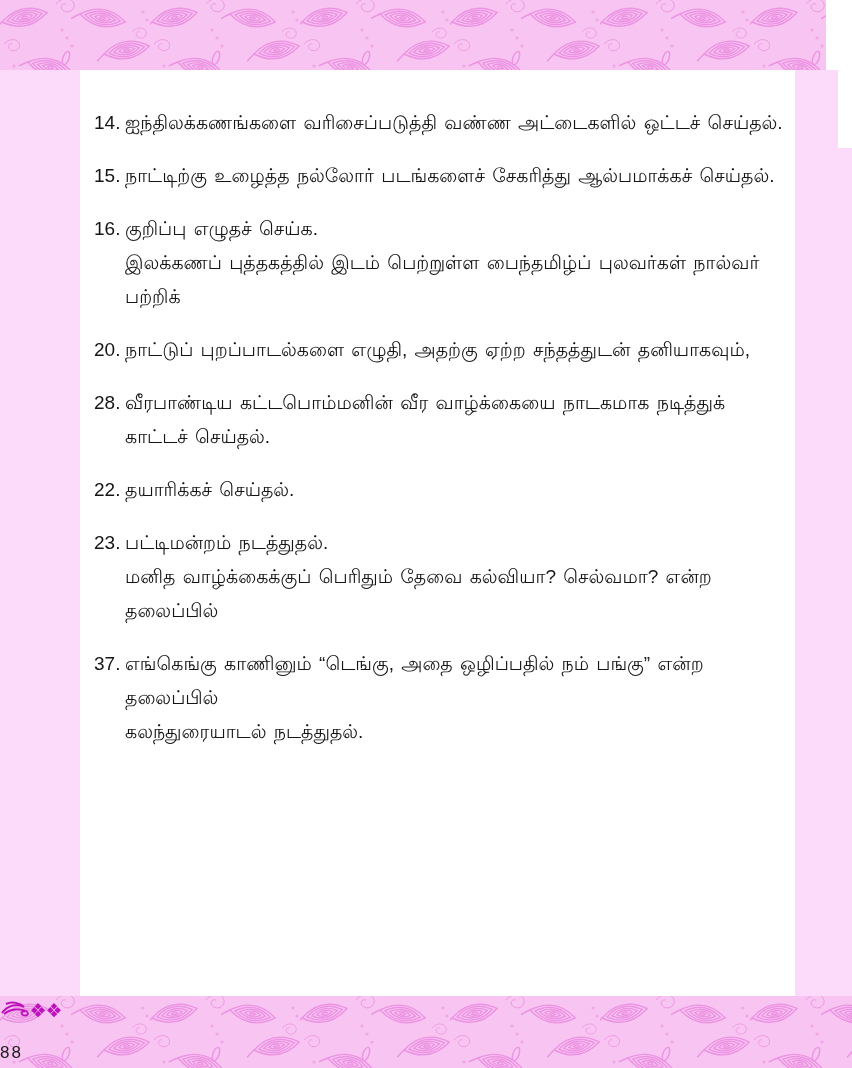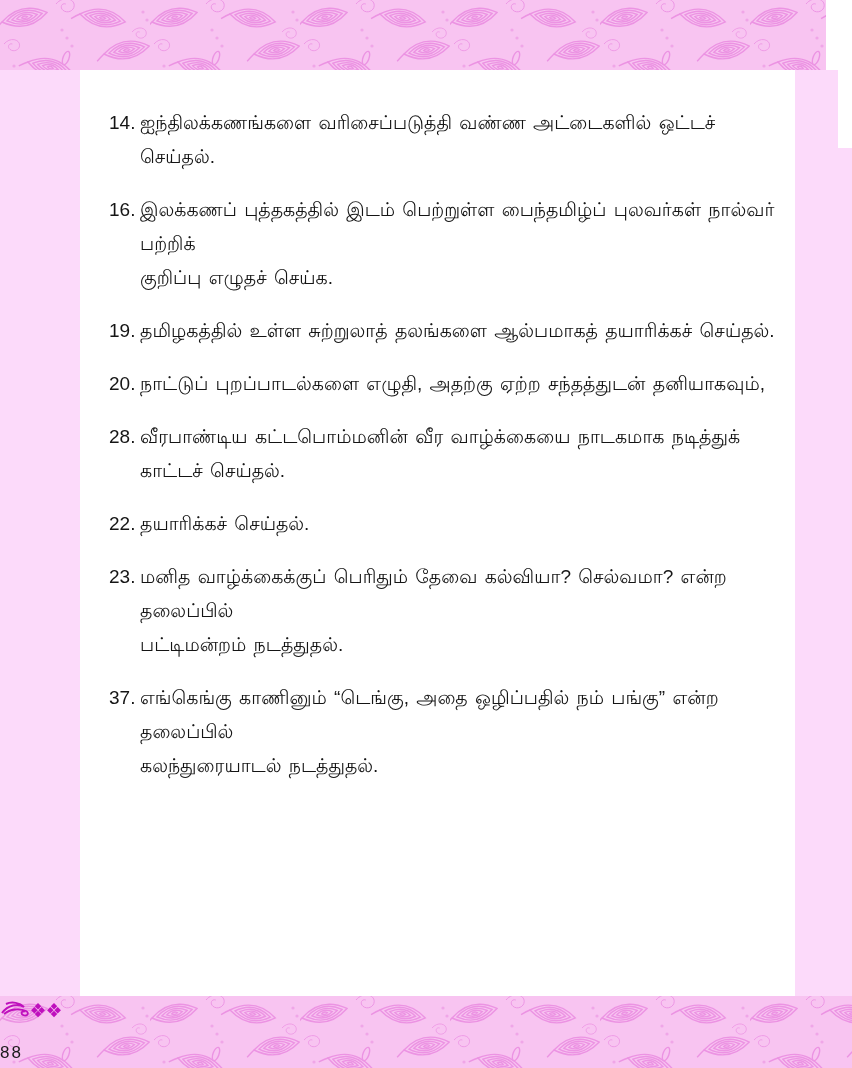--- a/index.html
+++ b/index.html
@@ -13,21 +13,21 @@
   .band { position: absolute; display: block; }
   .band-top { top: 0; left: 0; }
   .band-bottom { bottom: 0; left: 0; }
   .corner-white-top { position: absolute; top: 0; right: 0; width: 26px; height: 70px; background: #ffffff; }
   .edge-white-right { position: absolute; top: 70px; right: 0; width: 14px; height: 78px; background: #ffffff; }
   .content {
     position: absolute; left: 80px; top: 70px;
     width: 715px; height: 926px;
     background: #ffffff;
     box-sizing: border-box;
-    padding: 36px 12px 0 29px;
+    padding: 36px 12px 0 14px;
   }
   .list { width: 100%; }
   .item {
     display: flex;
     align-items: flex-start;
     margin-bottom: 19px;
     font-size: 19px;
     line-height: 34px;
     color: #151515;
     word-spacing: 2px;
@@ -112,30 +112,30 @@
 
 <div class="content">
   <div class="list" id="activity-list">
       <div class="item">
         <span class="num">14.</span>
         <div class="txt">
           <div class="line">ஐந்திலக்கணங்களை வரிசைப்படுத்தி வண்ண அட்டைகளில் ஒட்டச் செய்தல்.</div>
         </div>
       </div>
       <div class="item">
-        <span class="num">16.</span>
+        <span class="num">15.</span>
         <div class="txt">
-          <div class="line">இலக்கணப் புத்தகத்தில் இடம் பெற்றுள்ள பைந்தமிழ்ப் புலவர்கள் நால்வர் பற்றிக்</div>
-          <div class="line">குறிப்பு எழுதச் செய்க.</div>
+          <div class="line">நாட்டிற்கு உழைத்த நல்லோர் படங்களைச் சேகரித்து ஆல்பமாக்கச் செய்தல்.</div>
         </div>
       </div>
       <div class="item">
-        <span class="num">19.</span>
+        <span class="num">16.</span>
         <div class="txt">
-          <div class="line">தமிழகத்தில் உள்ள சுற்றுலாத் தலங்களை ஆல்பமாகத் தயாரிக்கச் செய்தல்.</div>
+          <div class="line">குறிப்பு எழுதச் செய்க.</div>
+          <div class="line">இலக்கணப் புத்தகத்தில் இடம் பெற்றுள்ள பைந்தமிழ்ப் புலவர்கள் நால்வர் பற்றிக்</div>
         </div>
       </div>
       <div class="item">
         <span class="num">20.</span>
         <div class="txt">
           <div class="line">நாட்டுப் புறப்பாடல்களை எழுதி, அதற்கு ஏற்ற சந்தத்துடன் தனியாகவும்,</div>
         </div>
       </div>
       <div class="item">
         <span class="num">28.</span>
@@ -145,22 +145,22 @@
       </div>
       <div class="item">
         <span class="num">22.</span>
         <div class="txt">
           <div class="line">தயாரிக்கச் செய்தல்.</div>
         </div>
       </div>
       <div class="item">
         <span class="num">23.</span>
         <div class="txt">
+          <div class="line">பட்டிமன்றம் நடத்துதல்.</div>
           <div class="line">மனித வாழ்க்கைக்குப் பெரிதும் தேவை கல்வியா? செல்வமா? என்ற தலைப்பில்</div>
-          <div class="line">பட்டிமன்றம் நடத்துதல்.</div>
         </div>
       </div>
       <div class="item">
         <span class="num">37.</span>
         <div class="txt">
           <div class="line">எங்கெங்கு காணினும் “டெங்கு, அதை ஒழிப்பதில் நம் பங்கு” என்ற தலைப்பில்</div>
           <div class="line">கலந்துரையாடல் நடத்துதல்.</div>
         </div>
       </div>
     </div>

